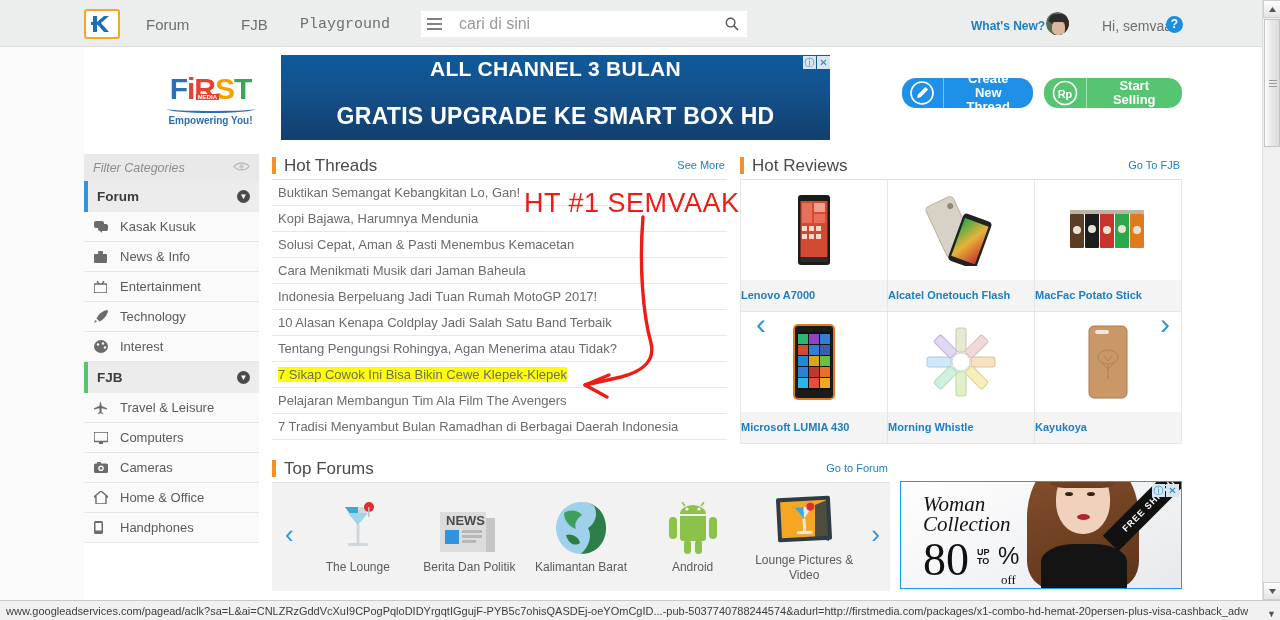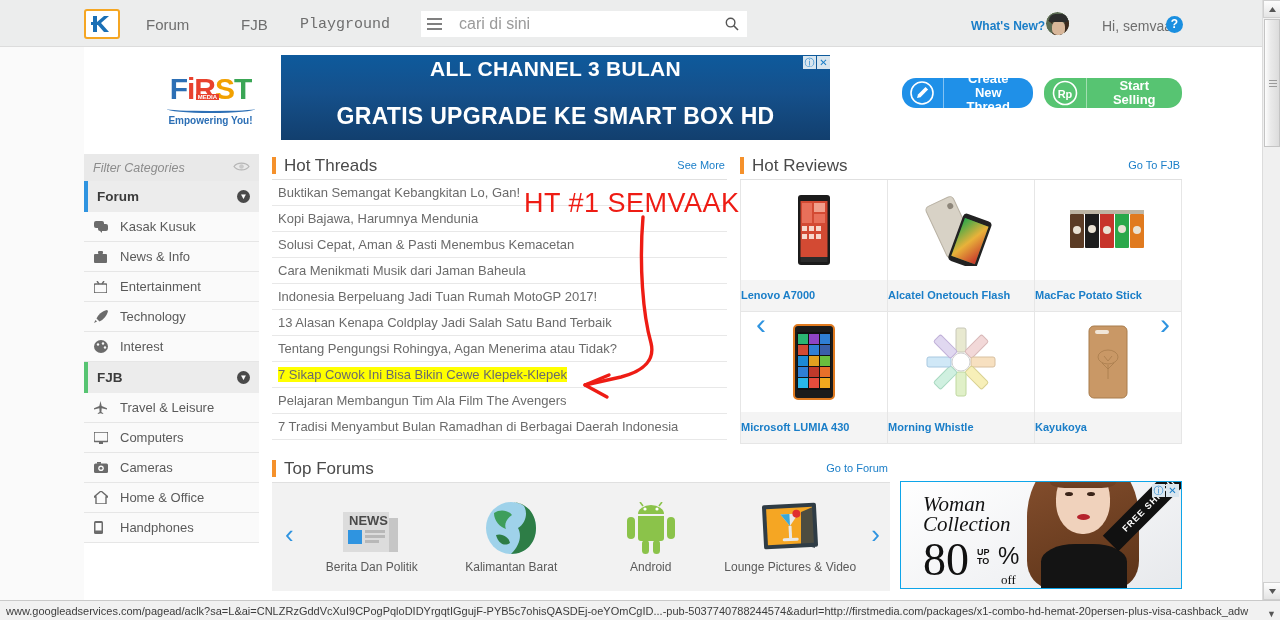--- a/index.html
+++ b/index.html
@@ -470,21 +470,21 @@
       <span class="bar"></span>
       <h2>Hot Threads</h2>
       <span class="panel-link">See More</span>
     </div>
     <div id="thread-list">
         <div class="thread-row"><span>Buktikan Semangat Kebangkitan Lo, Gan!</span></div>
         <div class="thread-row"><span>Kopi Bajawa, Harumnya Mendunia</span></div>
         <div class="thread-row"><span>Solusi Cepat, Aman &amp; Pasti Menembus Kemacetan</span></div>
         <div class="thread-row"><span>Cara Menikmati Musik dari Jaman Baheula</span></div>
         <div class="thread-row"><span>Indonesia Berpeluang Jadi Tuan Rumah MotoGP 2017!</span></div>
-        <div class="thread-row"><span>13 Alasan Kenapa Coldplay Jadi Salah Satu Band Terbaik</span></div>
+        <div class="thread-row"><span>10 Alasan Kenapa Coldplay Jadi Salah Satu Band Terbaik</span></div>
         <div class="thread-row"><span>Tentang Pengungsi Rohingya, Agan Menerima atau Tidak?</span></div>
         <div class="thread-row hl"><span>7 Sikap Cowok Ini Bisa Bikin Cewe Klepek-Klepek</span></div>
         <div class="thread-row"><span>Pelajaran Membangun Tim Ala Film The Avengers</span></div>
         <div class="thread-row"><span>7 Tradisi Menyambut Bulan Ramadhan di Berbagai Daerah Indonesia</span></div>
       </div>
   </div>
 
   <div id="hot-reviews">
     <div class="panel-title">
       <span class="bar"></span>
@@ -650,20 +650,34 @@
 
   <div id="top-forums">
     <div class="panel-title">
       <span class="bar"></span>
       <h2>Top Forums</h2>
       <span class="panel-link">Go to Forum</span>
     </div>
     <div class="forum-strip">
       <div class="fr-arrow left">‹</div>
 
+      <div class="forum-cell">
+        <div class="forum-ico">
+          <svg width="52" height="54" viewBox="0 0 52 54">
+            <path d="M13 6 h26 l-13 18 z" fill="#cfd6dc"></path>
+            <path d="M13 6 h13 l0 18 z" fill="#3aa8d8"></path>
+            <path d="M16 12 h20 l-10 12 z" fill="#9fd4ea"></path>
+            <rect x="24.5" y="24" width="3" height="18" fill="#cfd6dc"></rect>
+            <rect x="16" y="42" width="20" height="3" rx="1.5" fill="#cfd6dc"></rect>
+            <circle cx="37" cy="6" r="5" fill="#e02e2e"></circle>
+            <rect x="36" y="6" width="1.5" height="10" fill="#b8bfc6"></rect>
+          </svg>
+        </div>
+        <div class="forum-name">The Lounge</div>
+      </div>
 
       <div class="forum-cell">
         <div class="forum-ico">
           <svg width="58" height="52" viewBox="0 0 58 52">
             <rect x="0" y="10" width="46" height="40" fill="#dcdcdc"></rect>
             <rect x="46" y="16" width="9" height="34" fill="#c6c6c6"></rect>
             <text x="6" y="23" font-size="13" font-weight="bold" fill="#4a4a4a" font-family="Liberation Sans, sans-serif">NEWS</text>
             <rect x="5" y="28" width="14" height="14" fill="#2f94e0"></rect>
             <g fill="#b8b8b8">
                 <rect x="22" y="28" width="20" height="3"></rect>

